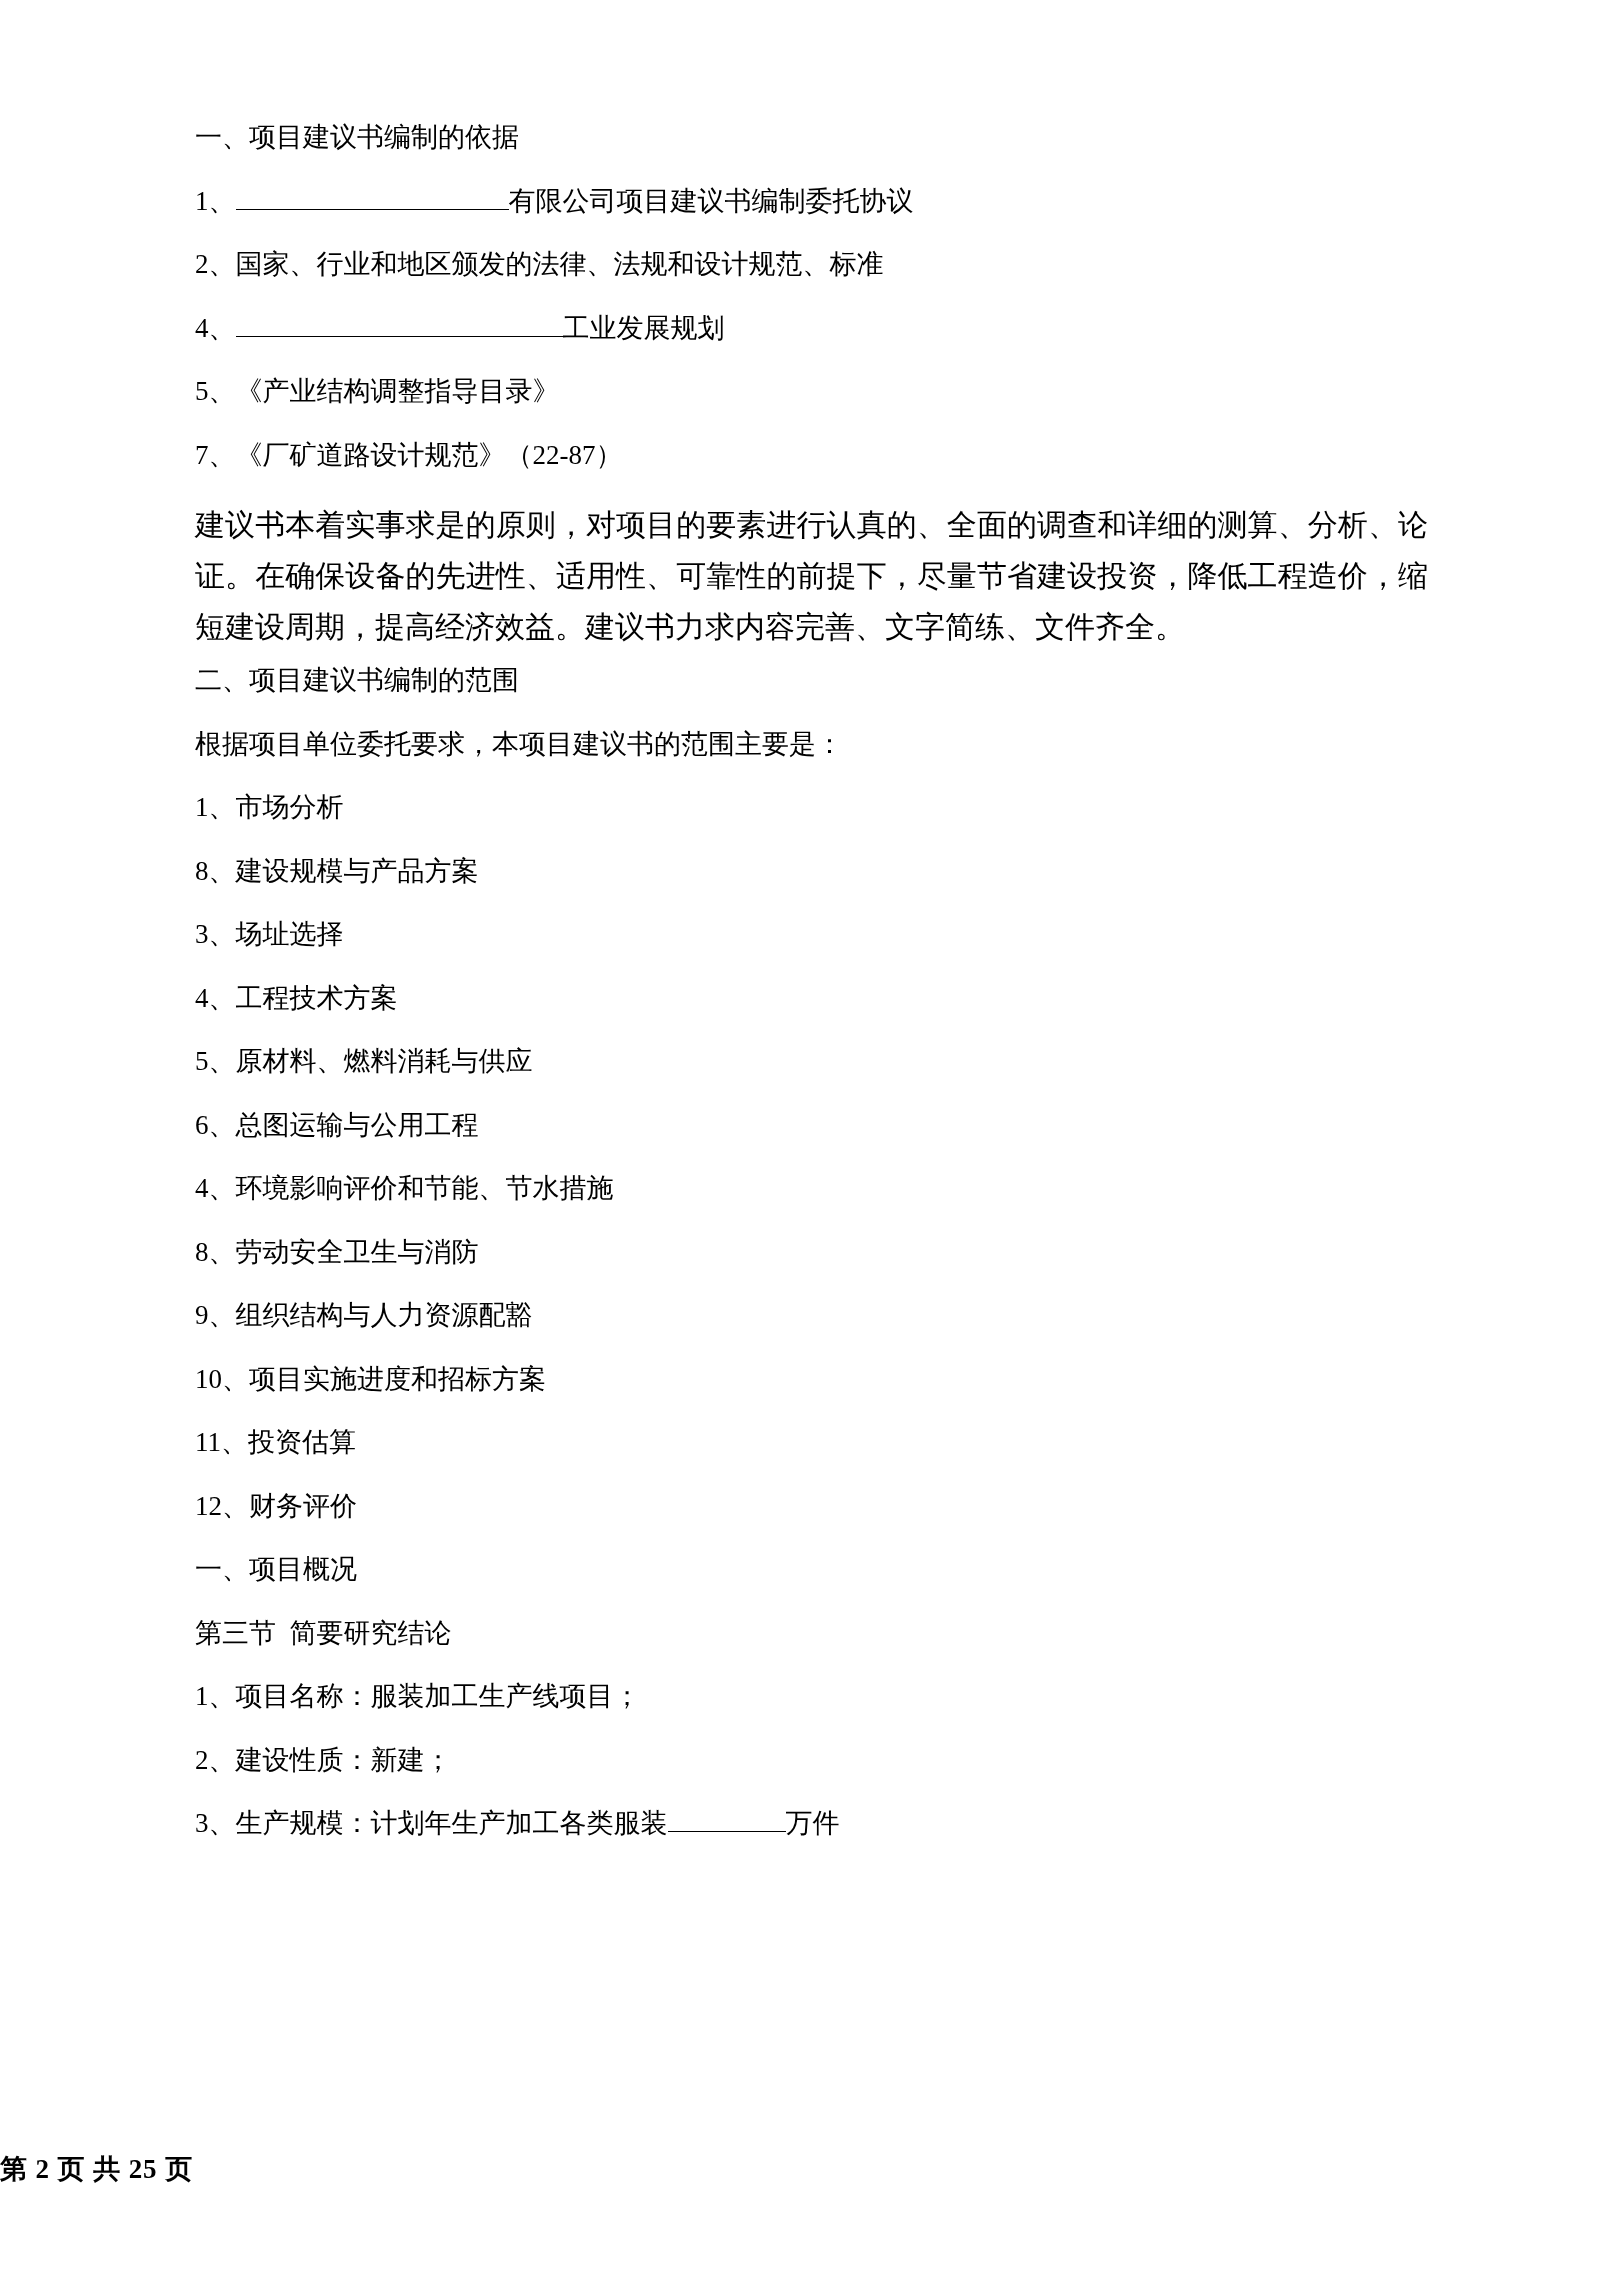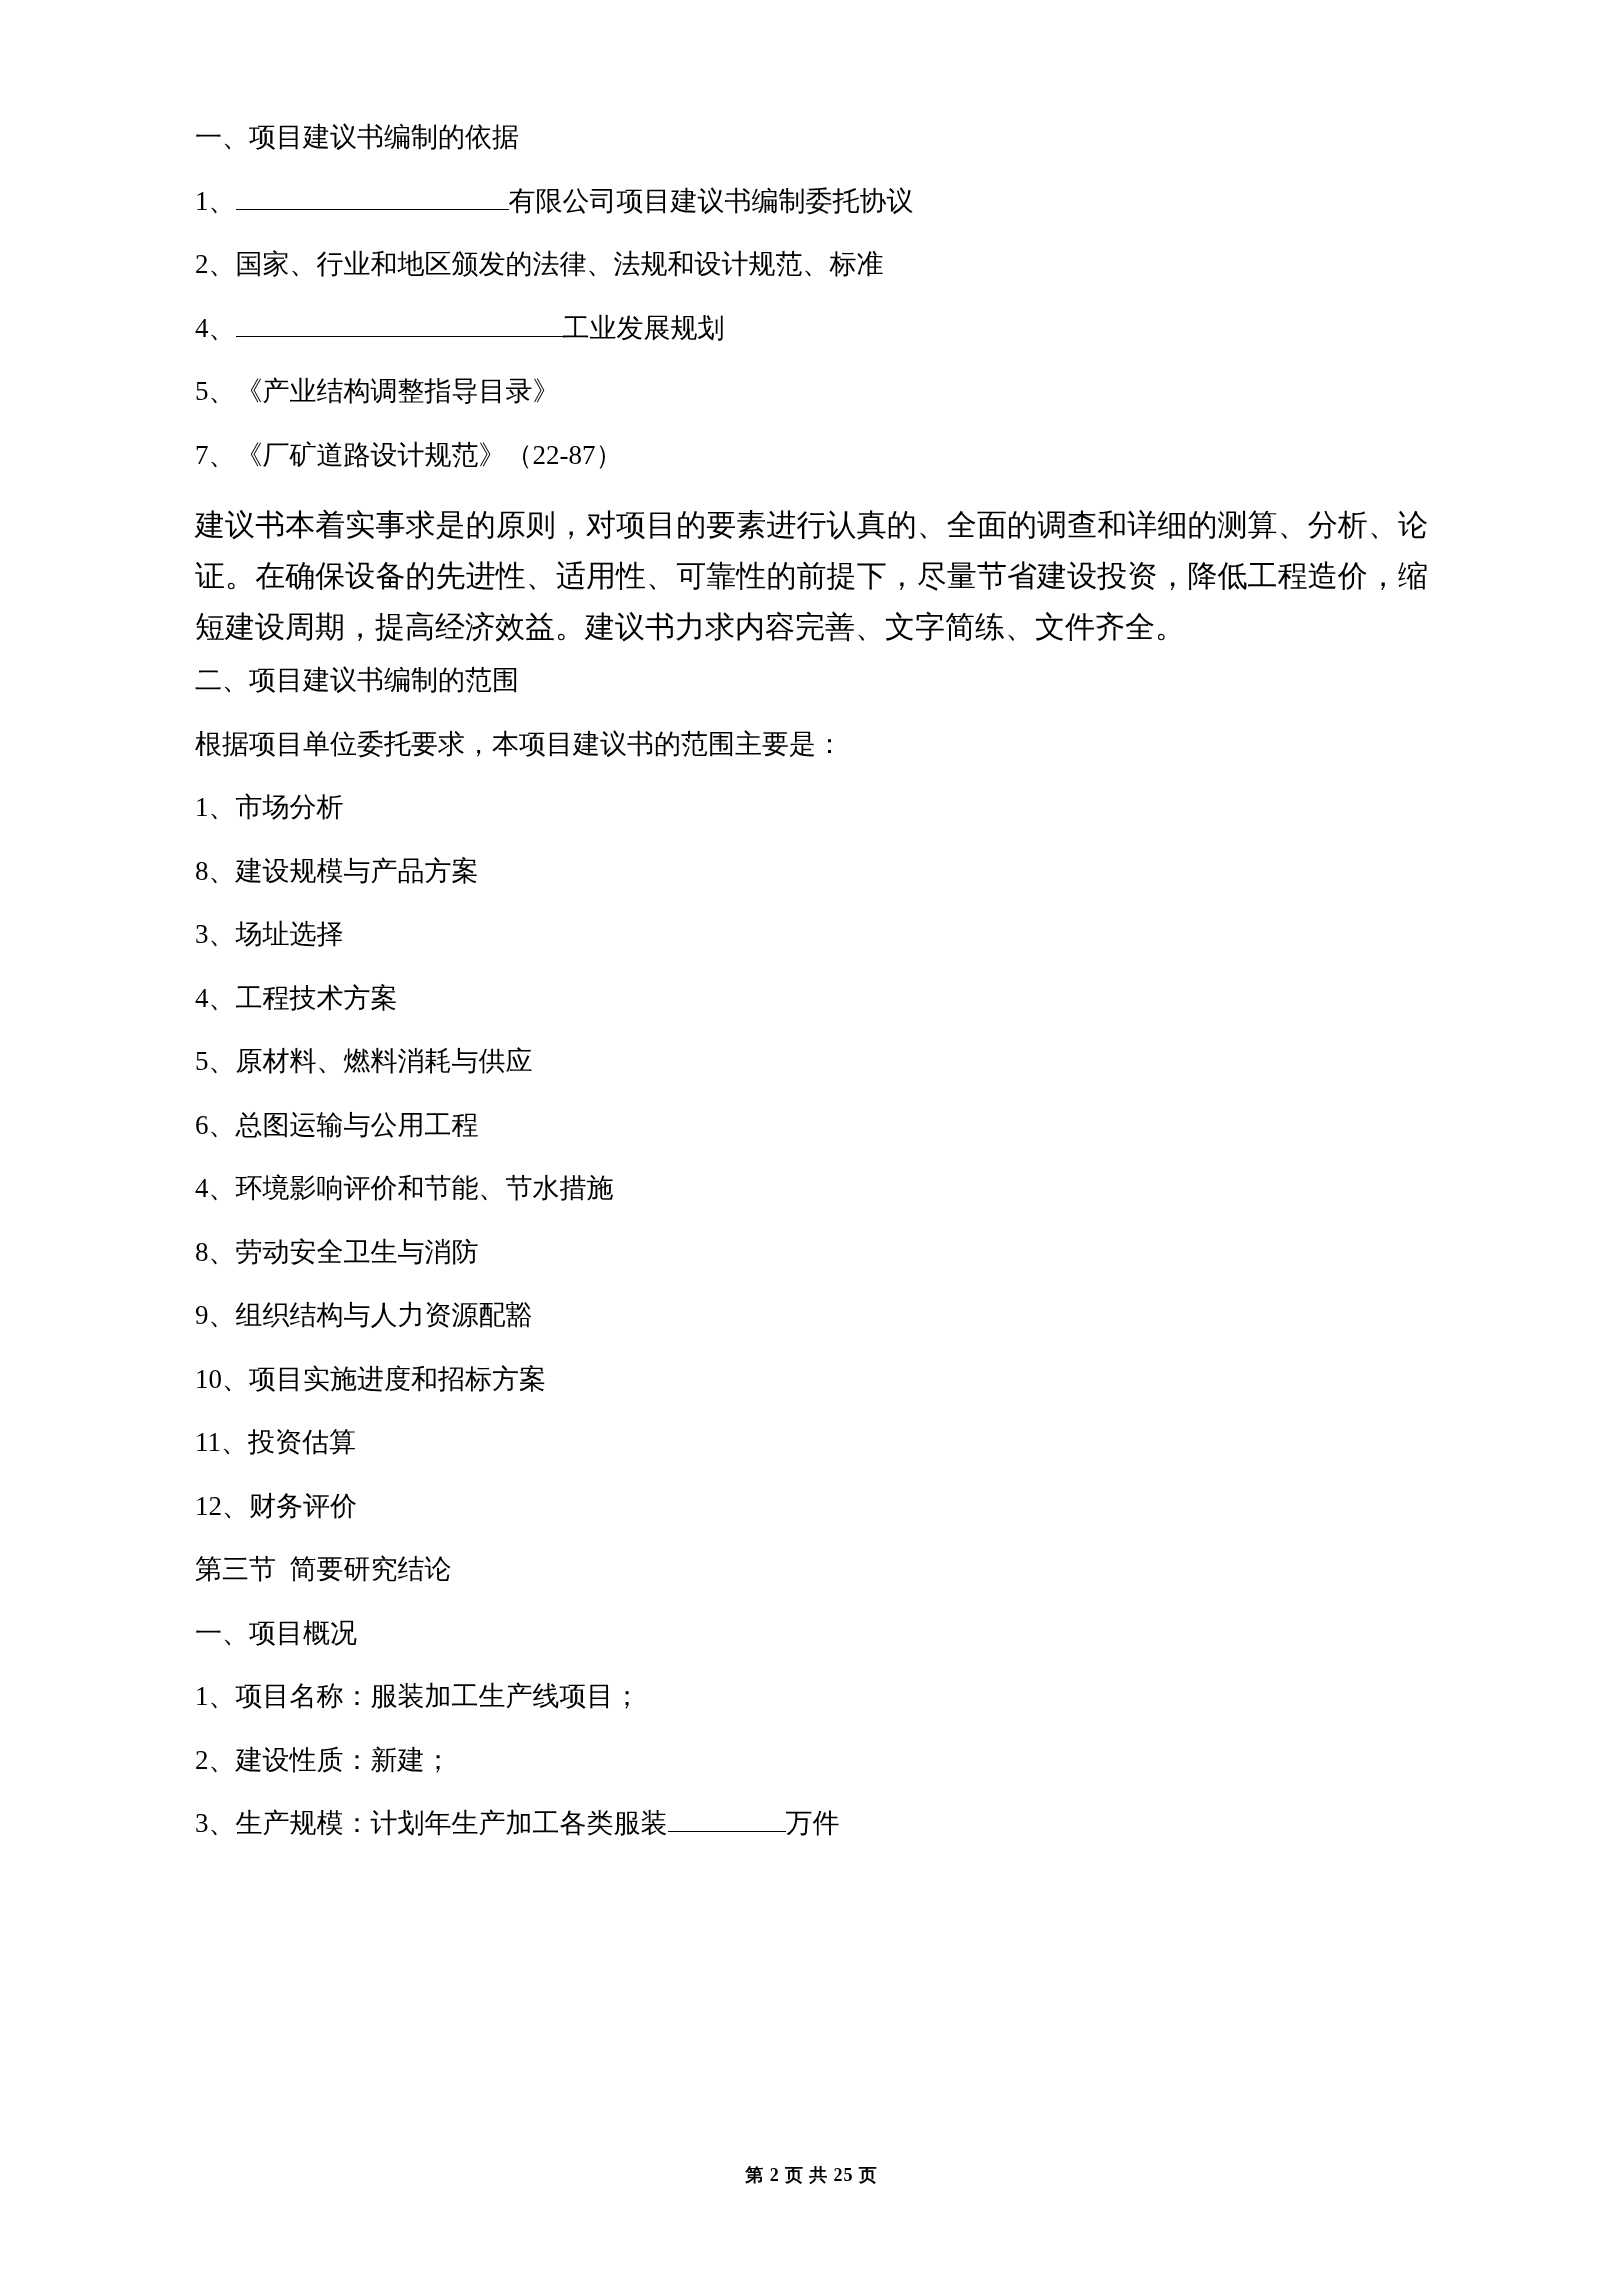--- a/index.html
+++ b/index.html
@@ -45,22 +45,21 @@
     line-height: 51px;
     margin: 0 0 9px 0;
     text-align: justify;
     text-justify: inter-ideograph;
   }
   .footer {
     position: absolute;
     left: 0;
     right: 0;
     bottom: 107px;
-    text-align: center;
-    font-size: 18px;
+    font-size: 27px;
     font-family: "Liberation Serif", serif;
     font-weight: bold;
     letter-spacing: 0.9px;
   }
 </style>
 </head>
 <body>
 
 <div class="page">
   <div class="doc-body">
@@ -91,23 +90,23 @@
     <p class="line">4、工程技术方案</p>
     <p class="line">5、原材料、燃料消耗与供应</p>
     <p class="line">6、总图运输与公用工程</p>
     <p class="line">4、环境影响评价和节能、节水措施</p>
     <p class="line">8、劳动安全卫生与消防</p>
     <p class="line">9、组织结构与人力资源配豁</p>
     <p class="line">10、项目实施进度和招标方案</p>
     <p class="line">11、投资估算</p>
     <p class="line">12、财务评价</p>
 
+    <p class="line">一、项目概况</p>
+
     <p class="line">第三节  简要研究结论</p>
-
-    <p class="line">一、项目概况</p>
 
     <p class="line">1、项目名称：服装加工生产线项目；</p>
     <p class="line">2、建设性质：新建；</p>
 
     <p class="line"><span>3、生产规模：计划年生产加工各类服装</span><span class="blank-fill fill-3"></span><span>万件</span></p>
 
   </div>
 
   <div class="footer">第 2 页 共 25 页</div>
 </div>

